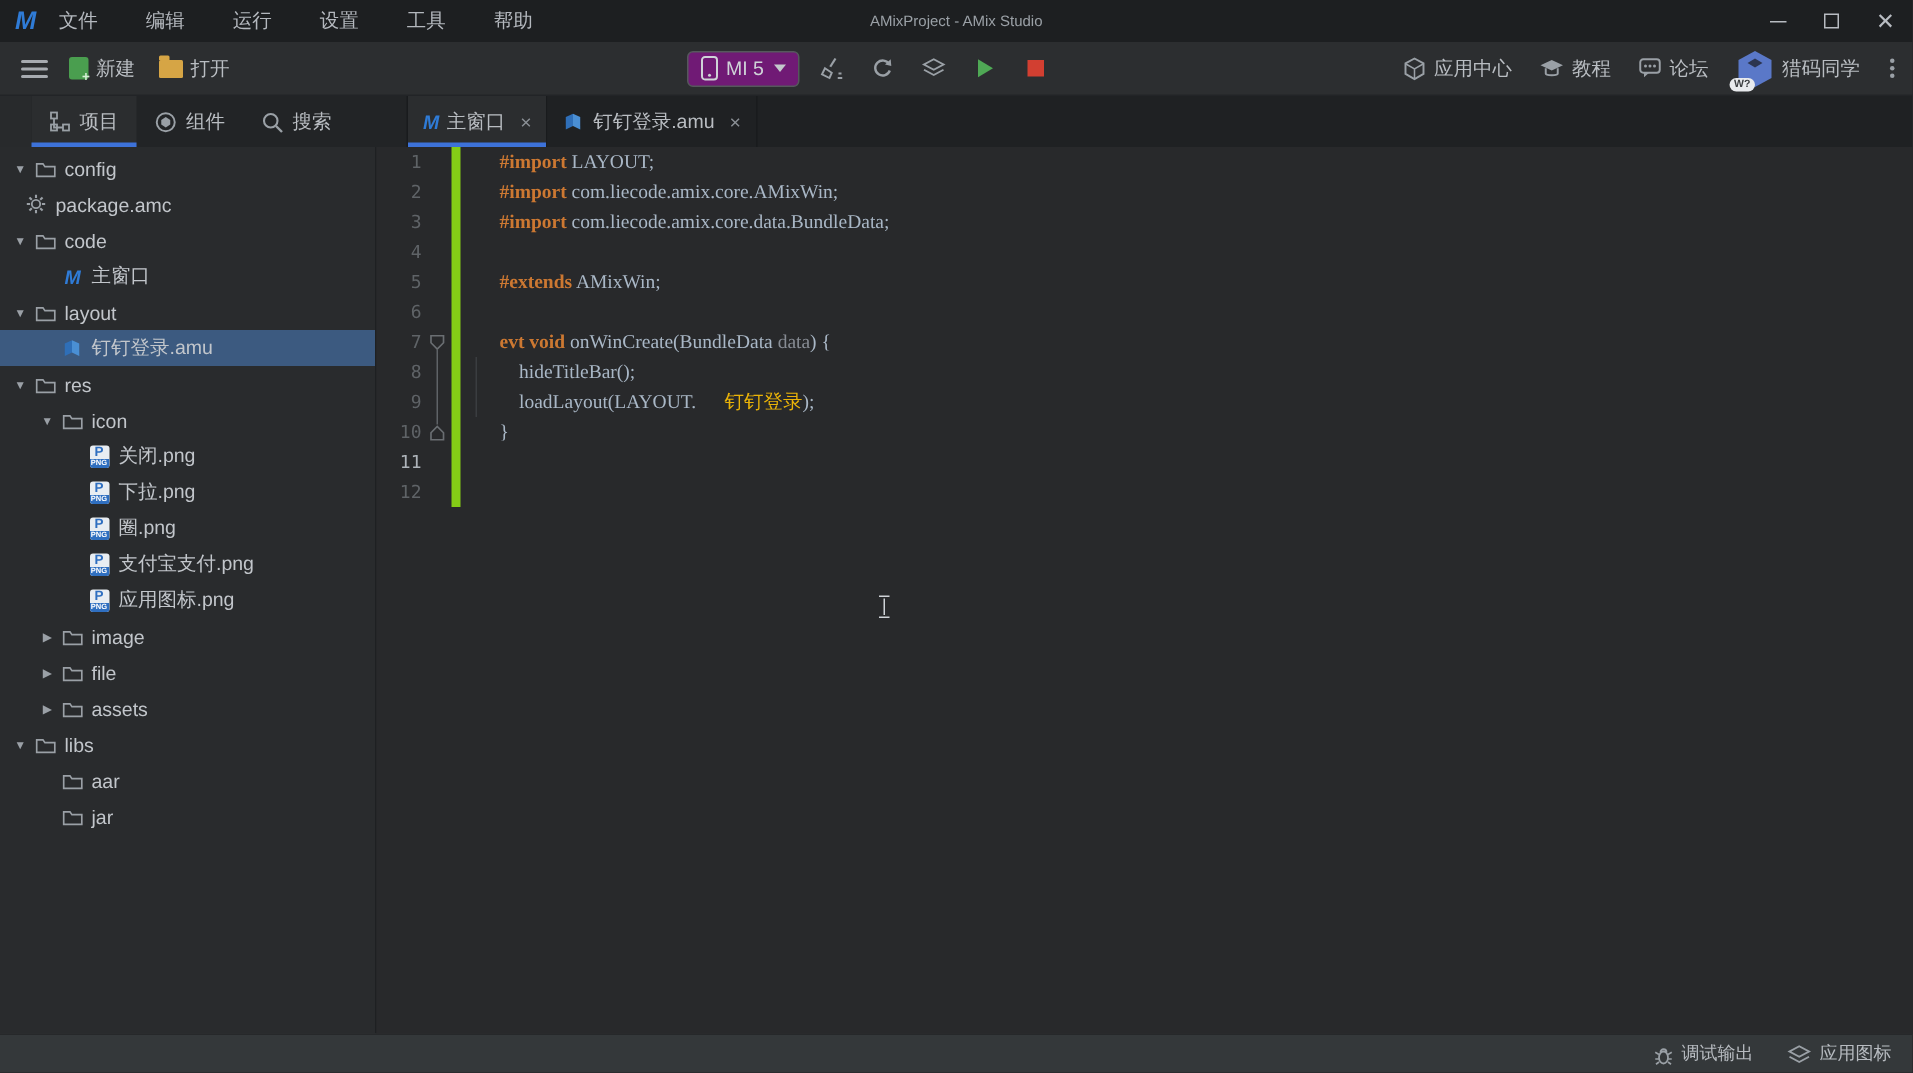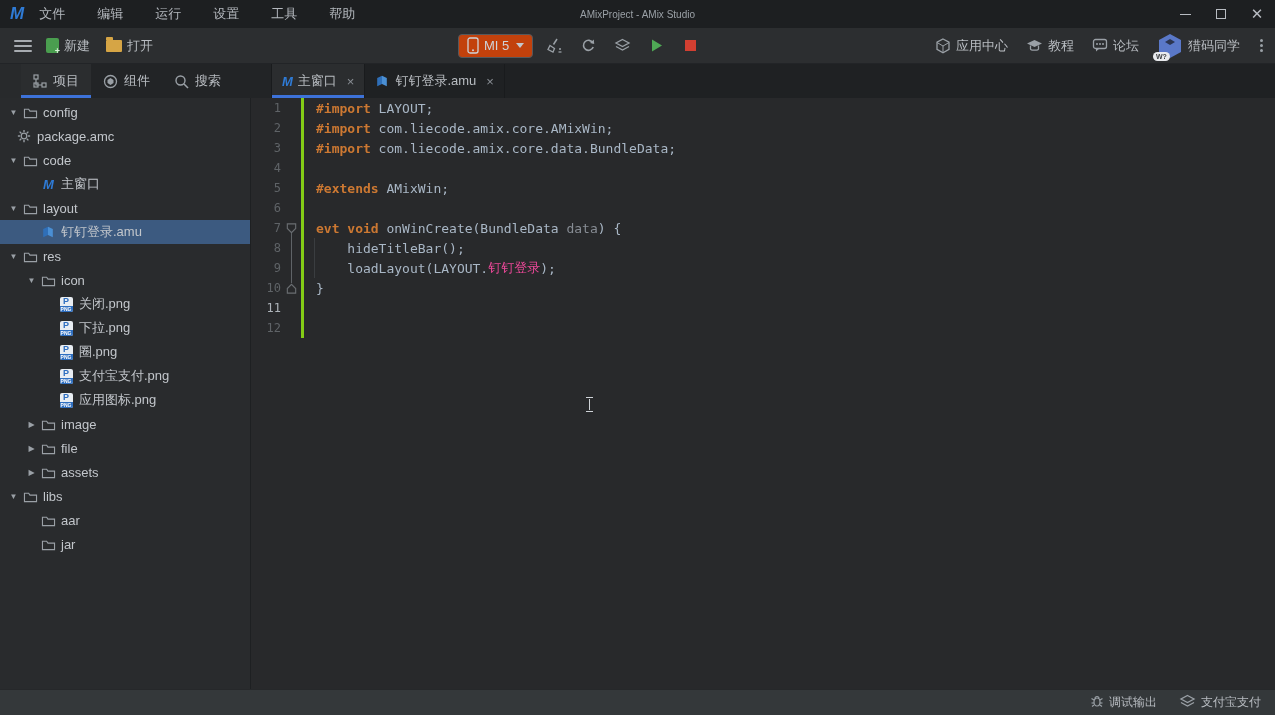--- a/index.html
+++ b/index.html
@@ -22,21 +22,21 @@
   
   .toolbar { height:36px; background:#2c2e30; display:flex; align-items:center; padding:0 10px; color:#b9bdc2; font-size:13px; flex:0 0 auto; border-bottom:1px solid #222427; position:relative; }
   .hamburger { width:18px; height:12px; display:flex; flex-direction:column; justify-content:space-between; margin:0 14px 0 4px; }
   .hamburger i { height:2px; background:#a7abb0; border-radius:1px; }
   .tb-item { display:flex; align-items:center; gap:5px; margin-right:16px; cursor:default; }
   .file-new-ic { width:13px; height:15px; background:#4a9e4f; border-radius:2px; position:relative; }
   .file-new-ic::after { content:"+"; position:absolute; right:-1px; bottom:-3px; color:#d7f0d7; font-size:9px; font-weight:bold; }
   .folder-open-ic { width:16px; height:12px; background:#d6a545; border-radius:1px; position:relative; }
   .folder-open-ic::before { content:""; position:absolute; top:-3px; left:0; width:7px; height:3px; background:#d6a545; border-radius:1px 1px 0 0; }
   .tb-center { position:absolute; left:458px; display:flex; align-items:center; gap:10px; }
-  .device-btn { display:flex; align-items:center; gap:5px; background:#c2410c; border:1px solid #55585c; border-radius:4px; height:24px; padding:0 8px; color:#cfd3d8; }
+  .device-btn { display:flex; align-items:center; gap:5px; background:#701a75; border:1px solid #55585c; border-radius:4px; height:24px; padding:0 8px; color:#cfd3d8; }
   .dev-caret { width:0; height:0; border-left:4px solid transparent; border-right:4px solid transparent; border-top:5px solid #c3c7cc; margin-left:2px; }
   .icon-btn { width:22px; height:22px; display:flex; align-items:center; justify-content:center; }
   .tb-right { margin-left:auto; display:flex; align-items:center; gap:18px; }
   .tb-right .tb-item { margin:0; }
   .avatar-wrap { position:relative; width:26px; height:26px; }
   .badge { position:absolute; left:-4px; bottom:-2px; background:#e8eaed; color:#3a3d40; font-size:7px; font-weight:bold; border-radius:5px; padding:0 3px; line-height:9px; }
   .overflow-dots { display:flex; flex-direction:column; gap:2px; padding:0 2px; }
   .overflow-dots i { width:3px; height:3px; border-radius:50%; background:#9aa0a6; }
 
   
@@ -64,33 +64,33 @@
 
   .editor { flex:1; background:#28292b; display:flex; flex-direction:column; position:relative; }
   .code-area { flex:1; overflow:hidden; font-family:"DejaVu Sans Mono", monospace; font-size:13px; }
   .code-line { height:20px; display:flex; align-items:center; }
   .ln { width:30px; text-align:right; color:#5f6367; font-size:12px; flex:0 0 auto; font-family:"DejaVu Sans Mono",monospace; }
   .ln.active { color:#aeb4ba; }
   .fold { width:20px; height:20px; flex:0 0 auto; display:flex; align-items:center; justify-content:center; position:relative; }
   .fold.mid::before { content:""; position:absolute; left:50%; top:0; bottom:0; border-left:1px solid #5f6367; }
   .fold.start::after { content:""; position:absolute; left:50%; top:15px; bottom:0; border-left:1px solid #5f6367; }
   .fold.end::before { content:""; position:absolute; left:50%; top:0; height:5px; border-left:1px solid #5f6367; }
-  .code-text { border-left:3px solid #84cc16; padding-left:12px; height:20px; display:flex; align-items:center; white-space:pre; position:relative; flex:1; }
+  .code-text { border-left:6px solid #84cc16; padding-left:26px; height:20px; display:flex; align-items:center; white-space:pre; position:relative; flex:1;font-family:Liberation Serif, serif; }
   .code-text.guide::before { content:""; position:absolute; left:10px; top:0; bottom:0; border-left:1px solid #3a3d40; }
-  .tk-kw { color:#cc7832; font-weight:bold; } .tk-pl { color:#a9b7c6; } .tk-pm { color:#878c94; } .tk-st { color:#ec4899; }
+  .tk-kw { color:#cc7832; font-weight:bold; } .tk-pl { color:#a9b7c6; } .tk-pm { color:#878c94; } .tk-st { color:#eab308;margin-left:19px; }
 
   
   .ibeam { position:absolute; left:335px; top:299px; width:7px; height:15px; pointer-events:none; }
   .ibeam::before { content:""; position:absolute; left:3px; top:2px; bottom:2px; border-left:1.6px solid #cfd3d8; }
   .ibeam::after { content:""; position:absolute; left:0; right:0; top:0; height:2px; border-top:1.6px solid #cfd3d8; }
   .ibeam i { position:absolute; left:0; right:0; bottom:0; height:2px; border-bottom:1.6px solid #cfd3d8; }
 
   
   .statusbar { height:26px; background:#34383a; border-top:1px solid #26282a; display:flex; align-items:center; justify-content:flex-end; gap:22px; padding:0 14px; font-size:12px; color:#b7bbc0; flex:0 0 auto; }
-  .sb-item { display:flex; align-items:flex-start; gap:5px; }
+  .sb-item { display:flex; align-items:flex-end; gap:5px; }
 
   svg.ic { display:block; }
 </style>
 </head>
 <body>
 
 <div class="app">
 
   <div class="titlebar">
     <span class="logo-m">M</span>
@@ -560,17 +560,17 @@
         </span>
         <span>调试输出</span>
       </div>
       <div class="sb-item">
     <span>
           <svg class="ic" width="17" height="15" viewBox="0 0 17 15">
             <polygon points="8.5,1.5 15,5 8.5,8.5 2,5" fill="none" stroke="#9aa0a6" stroke-width="1.3"></polygon>
             <polyline points="2,8.5 8.5,12 15,8.5" fill="none" stroke="#9aa0a6" stroke-width="1.3"></polyline>
           </svg>
         </span>
-        <span>支付宝支付</span>
+        <span>应用图标</span>
       </div>
     </div>
 
 </div>
 
 </body></html>

